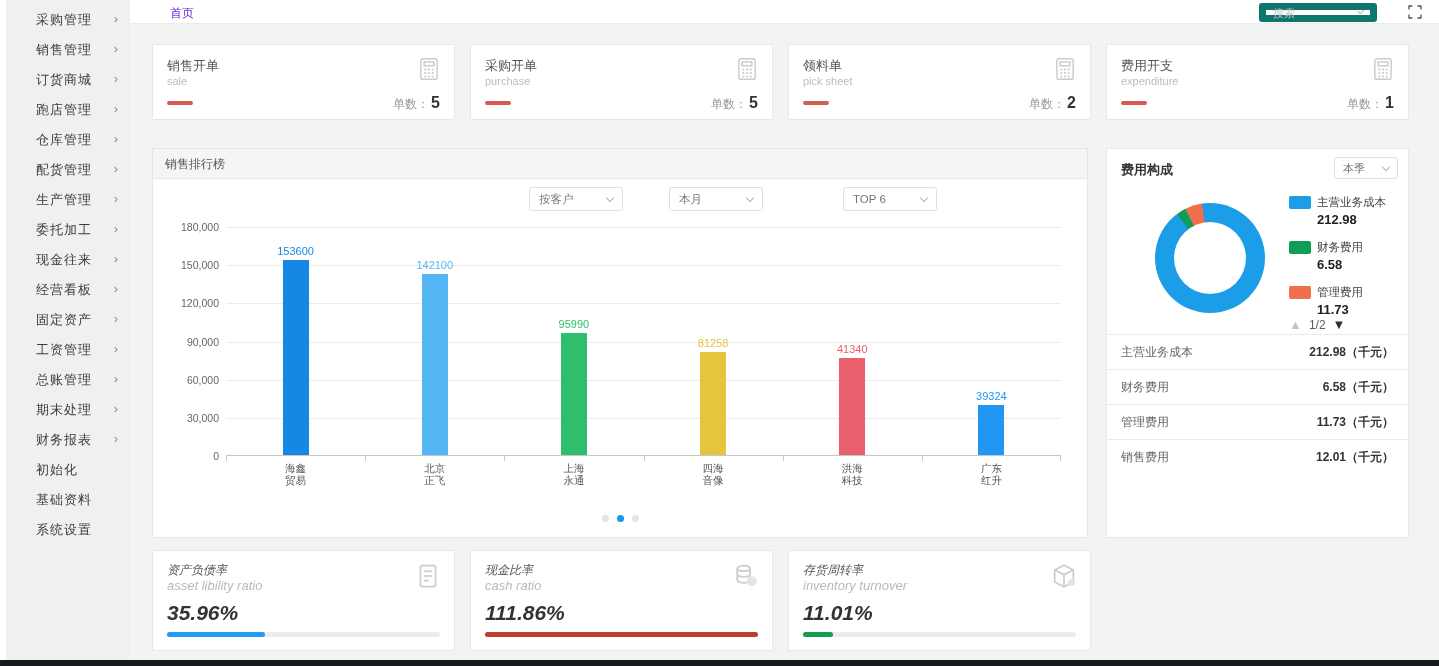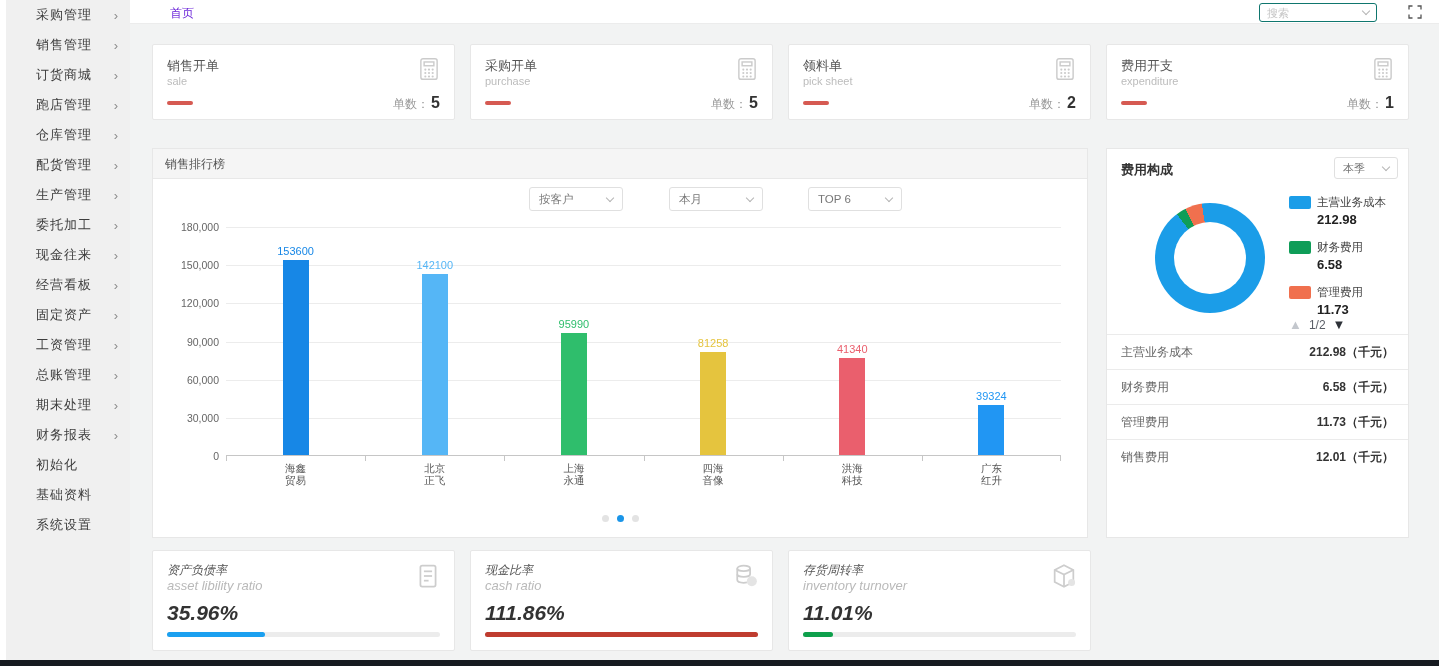--- a/index.html
+++ b/index.html
@@ -3,27 +3,27 @@
 <meta charset="utf-8">
 <style>
   * { margin:0; padding:0; box-sizing:border-box; }
   html,body { width:1439px; height:666px; }
   body {
     position:relative; background:#fff; overflow:hidden;
     font-family:"Liberation Sans","DejaVu Sans",sans-serif;
   }
   
   .sidebar { position:absolute; left:6px; top:0; width:124px; height:660px; background:#f0f0f0; }
-  .side-item { height:30px; display:flex; align-items:center; padding:0 12px 0 30px; cursor:pointer; }
+  .side-item { height:30px; display:flex; align-items:flex-start; padding:11px 12px 0 30px; cursor:pointer; }
   .side-label { font-size:13px; color:#3d3d3d; flex:1; letter-spacing:1px; }
   .side-arrow { color:#8c8c8c; font-size:13px; }
   
   .topbar { position:absolute; left:130px; top:0; right:0; height:24px; background:#fff; border-bottom:1px solid #ececec; }
   .tab-home { position:absolute; left:40px; top:5px; font-size:12px; color:#6d28d9; cursor:pointer; }
-  .searchbox { position:absolute; right:62px; top:3px; width:118px; height:19px; border:1px solid #0f766e; border-radius:3px; background:#fff; display:flex; align-items:center; padding:0 7px; }
+  .searchbox { position:absolute; right:62px; top:3px; width:118px; height:19px; border:7px solid #0f766e; border-radius:3px; background:#fff; display:flex; align-items:center; padding:0 7px; }
   .searchbox input { border:none; outline:none; width:86px; font-size:11px; color:#666; background:transparent; font-family:inherit; }
   .searchbox input::placeholder { color:#c4c4c4; }
   .chev { width:6px; height:6px; border-right:1px solid #b5b5b5; border-bottom:1px solid #b5b5b5; transform:rotate(45deg); margin-left:auto; margin-top:-3px; }
   .fullscreen-btn { position:absolute; right:16px; top:4px; width:16px; height:16px; cursor:pointer; }
   
   .content { position:absolute; left:130px; top:24px; right:0; height:636px; background:#f2f3f3; }
   
   .stat-row { position:absolute; left:22px; top:20px; display:flex; gap:15px; }
   .stat-card { width:303px; height:76px; background:#fff; border:1px solid #e7e7e7; border-radius:2px; position:relative; }
   .stat-title { position:absolute; left:14px; top:12px; font-size:13px; color:#555; }
@@ -263,21 +263,21 @@
     <div class="sales-header">销售排行榜</div>
     <div id="sales-filters">
         <div class="filter-select" style="left: 376px;">
           <span>按客户</span>
           <span class="chev"></span>
         </div>
         <div class="filter-select" style="left: 516px;">
           <span>本月</span>
           <span class="chev"></span>
         </div>
-        <div class="filter-select" style="left: 655px;">
+        <div class="filter-select" style="left: 690px;">
           <span>TOP 6</span>
           <span class="chev"></span>
         </div>
       </div>
     <div class="chart-wrap" id="chart-wrap">
       <div class="plot" id="plot">
           <div class="gridline" style="top: 190.833px;"></div>
           <div class="gridline" style="top: 152.667px;"></div>
           <div class="gridline" style="top: 114.5px;"></div>
           <div class="gridline" style="top: 76.3333px;"></div>

